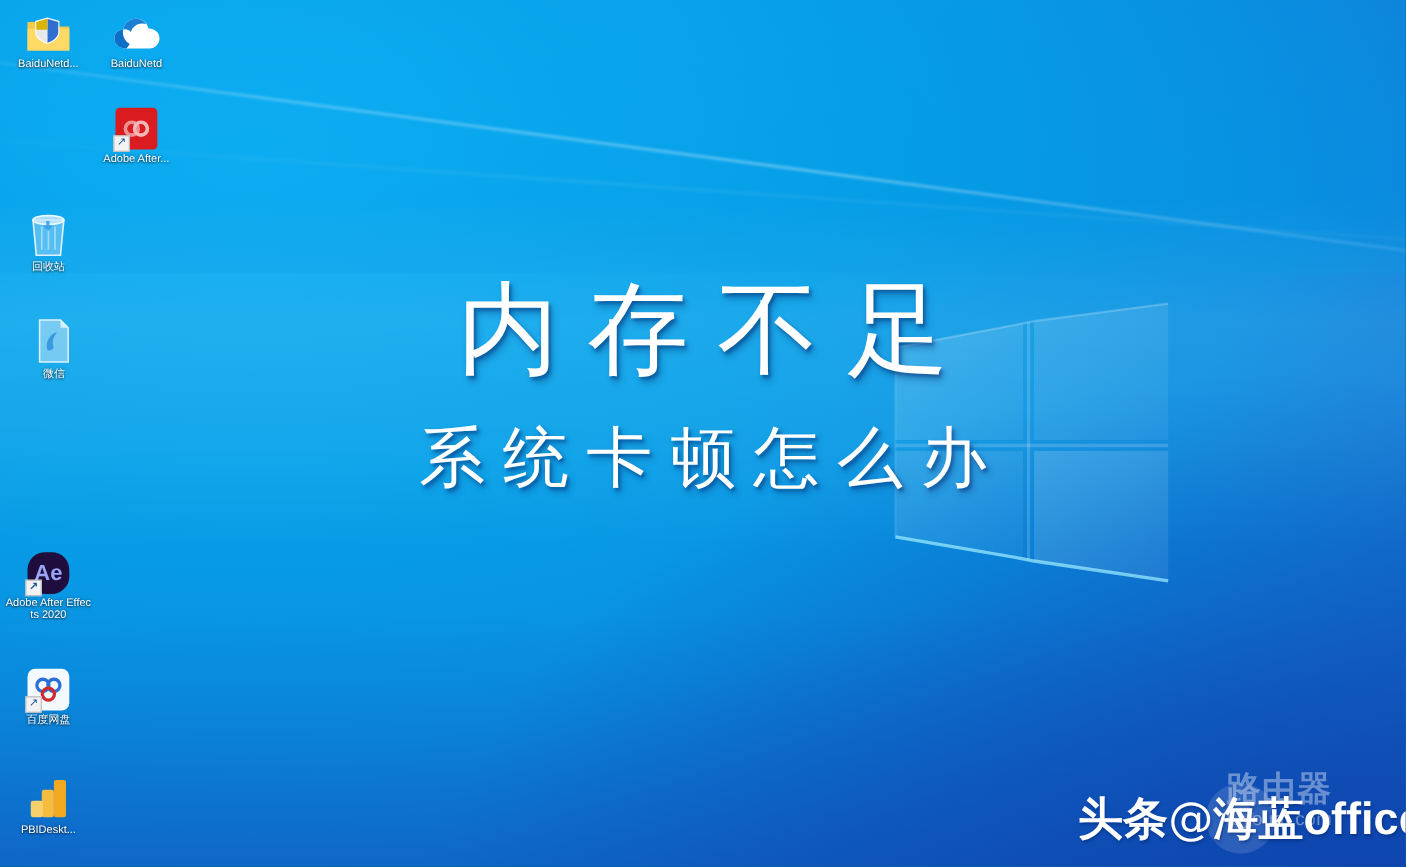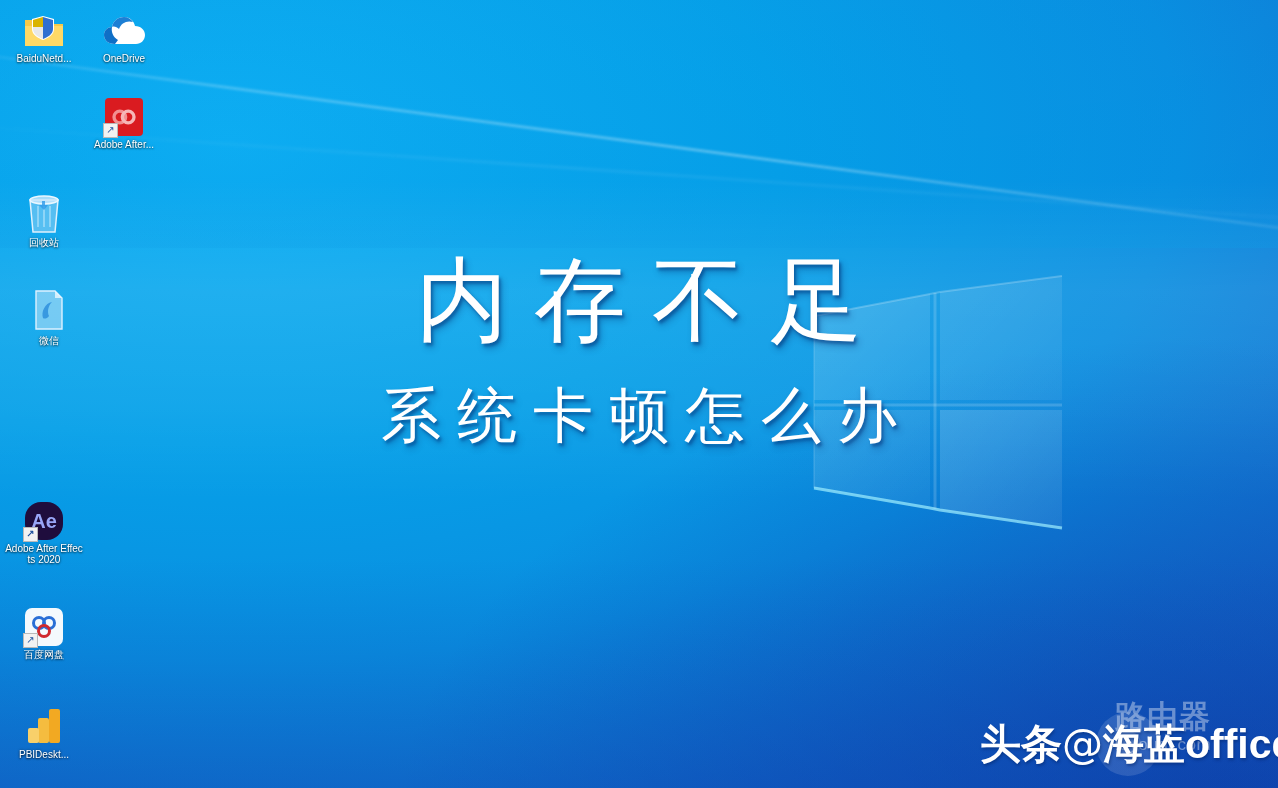--- a/index.html
+++ b/index.html
@@ -313,21 +313,21 @@
     </div>
 
     <div class="dicon" style="left:84px; top:-8px;">
       <div class="glyph">
         <svg width="46" height="36" viewBox="0 0 46 36" aria-hidden="true">
           <path d="M14,30 C7,30 3,26 3,21 C3,16 7,13 11,13 C12,7 17,3 23,3 C29,3 33,7 34,12 C40,12 44,16 44,21 C44,26 40,30 35,30 Z" fill="#ffffff"></path>
           <path d="M11,13 C12,7 17,3 23,3 C27,3 30,5 32,8 C26,6 20,9 18,15 C16,13 13,12 11,13 Z" fill="#1d7fd4"></path>
           <path d="M3,21 C3,16 7,13 11,13 C10,18 12,23 17,26 L14,30 C7,30 3,26 3,21 Z" fill="#0f6fc6"></path>
         </svg>
       </div>
-      <div class="cap">OneDrive</div>
+      <div class="cap">BaiduNetd</div>
     </div>
 
 
     <div class="dicon" style="left:84px; top:78px;">
       <div class="glyph">
         <div class="sq cc" style="position:relative;">
           <svg class="ccring" viewBox="0 0 30 24" aria-hidden="true">
             <path d="M10,3 a8,8 0 1 0 0,18 a8,8 0 1 0 0,-18 M10,7 a4,4 0 1 1 0,10 a4,4 0 1 1 0,-10" fill="#f28f90"></path>
             <path d="M20,3 a8,8 0 1 0 0,18 a8,8 0 1 0 0,-18 M20,7 a4,4 0 1 1 0,10 a4,4 0 1 1 0,-10" fill="#f6b6b7"></path>
           </svg>

